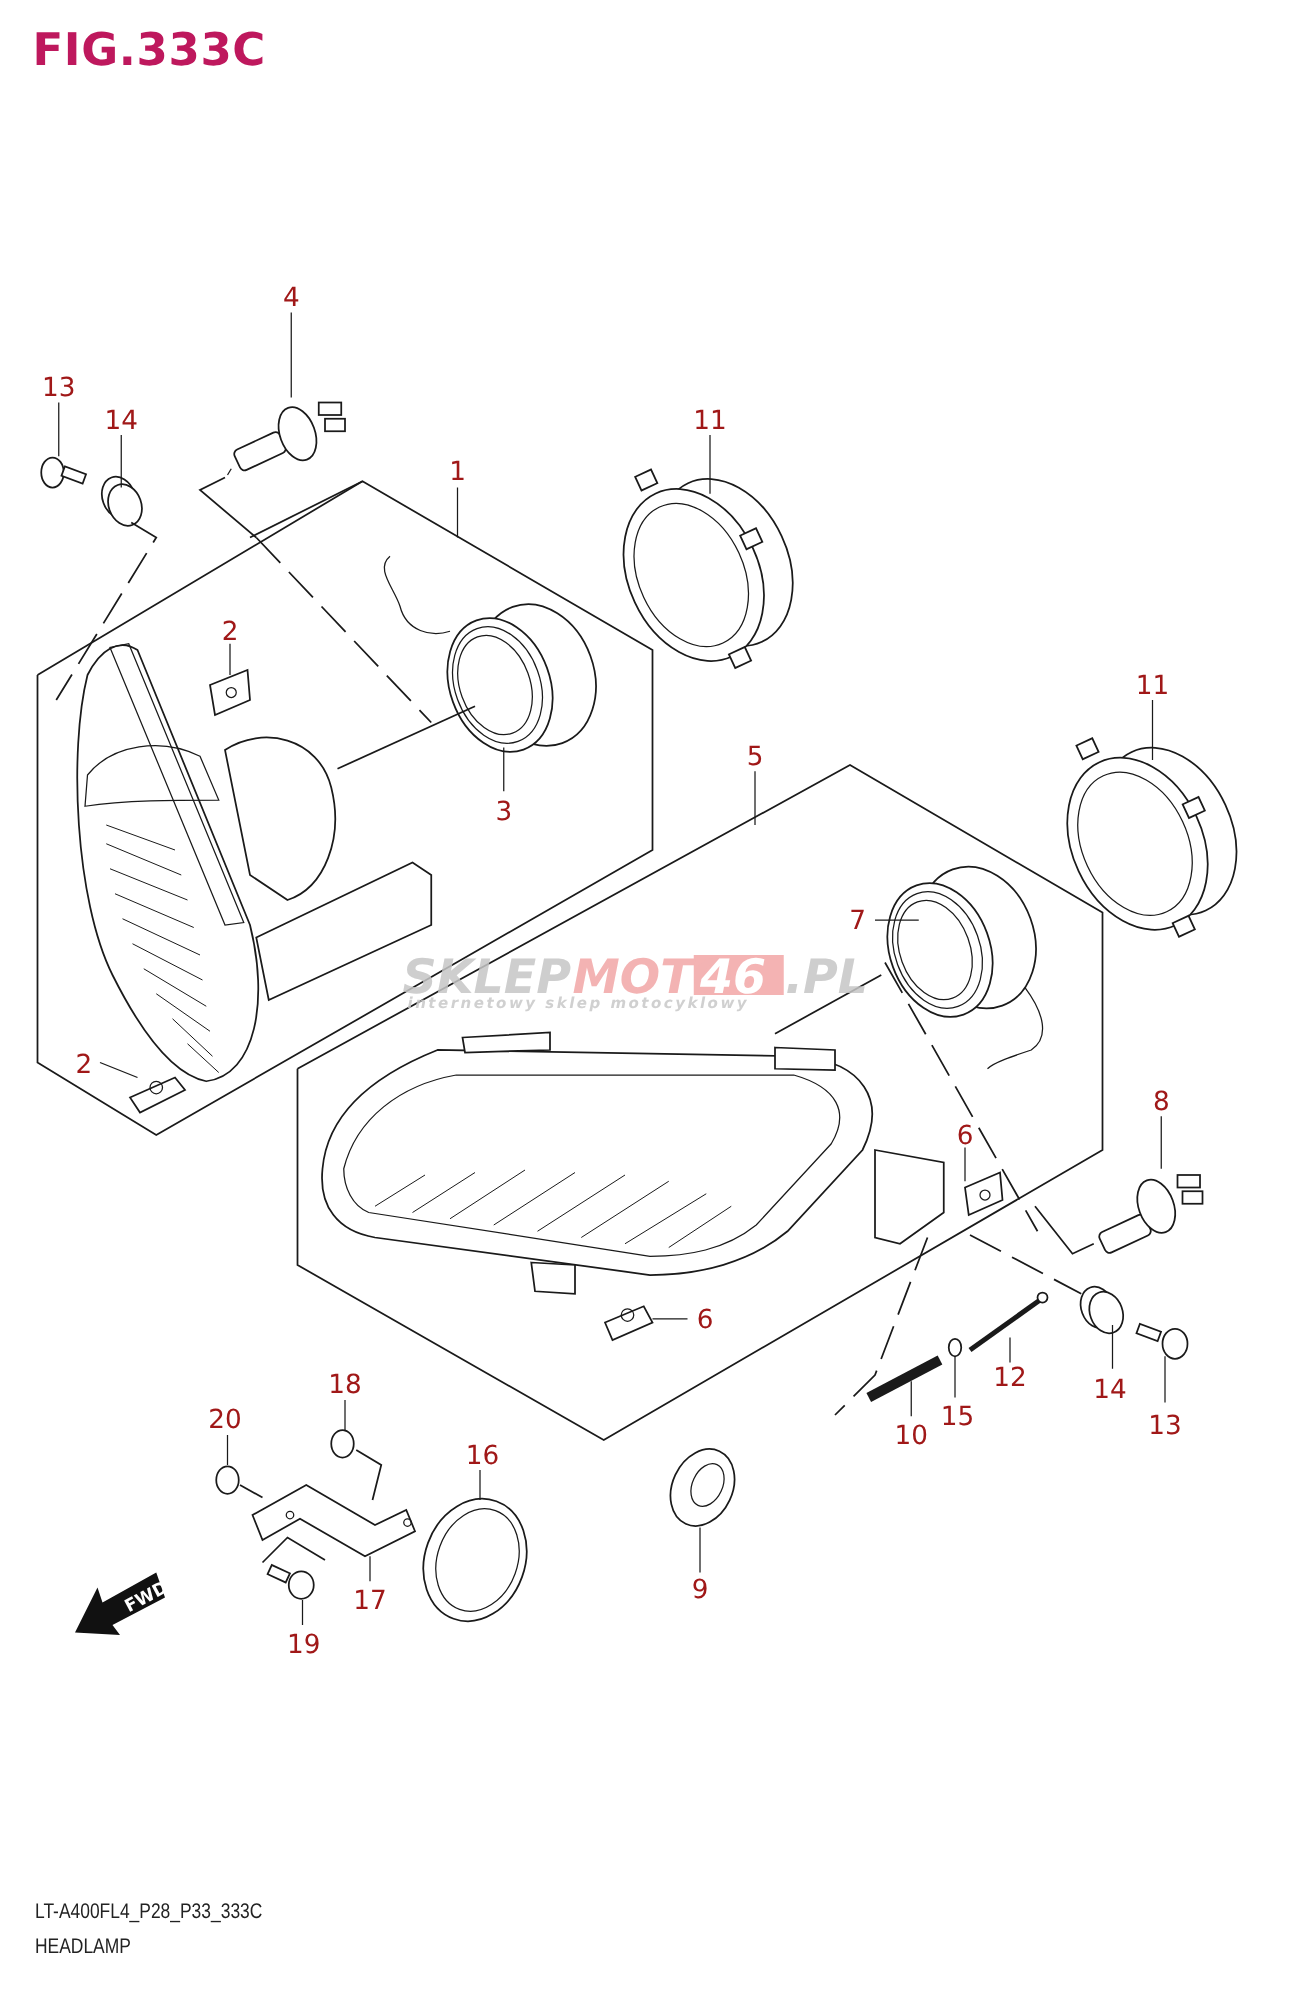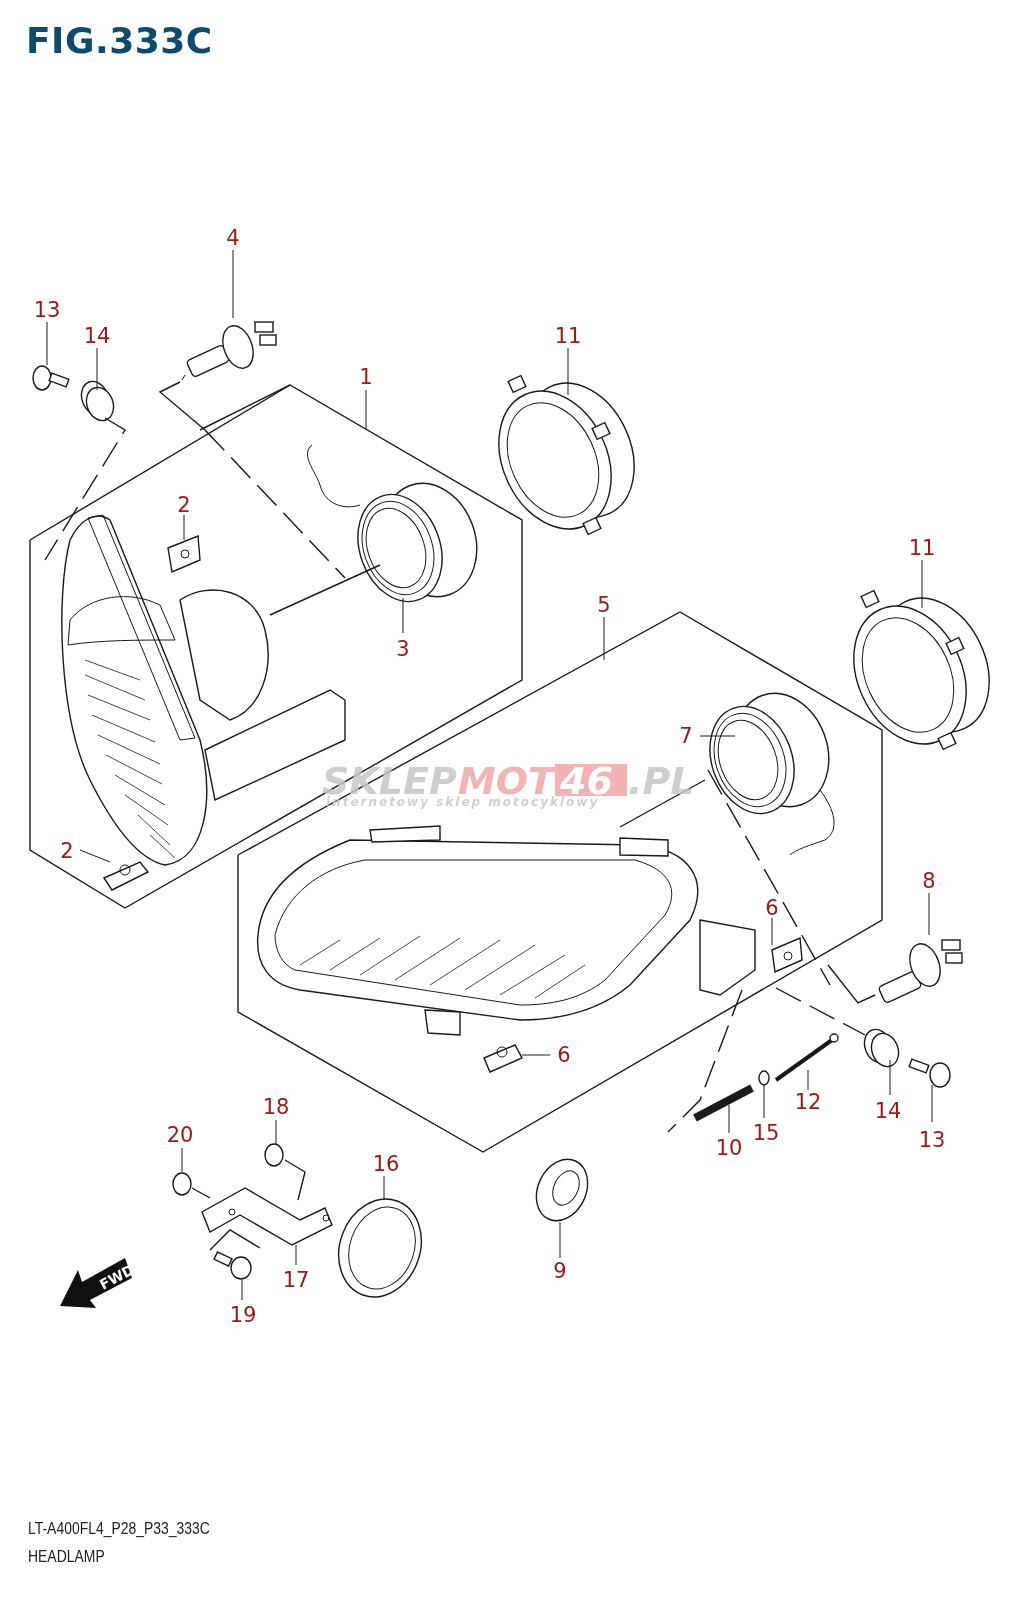--- a/index.html
+++ b/index.html
@@ -1,19 +1,19 @@
 <!DOCTYPE html>
 <html><head>
 <meta charset="utf-8">
 <style>
   html, body { margin: 0; padding: 0; background: #ffffff; }
   body { width: 1032px; height: 1600px; position: relative; overflow: hidden;
          font-family: "DejaVu Sans", sans-serif; }
   .fig-title { position: absolute; left: 26px; top: 20px; font-size: 36px; font-weight: bold;
-               color: #0c4a6e; letter-spacing: 0.5px; font-family: "DejaVu Sans", sans-serif; }
+               color: #be185d; letter-spacing: 0.5px; font-family: "DejaVu Sans", sans-serif; }
   .footer { position: absolute; left: 28px; font-size: 17px; color: #222;
             font-family: "Liberation Sans", sans-serif; transform: scaleX(0.82); transform-origin: left top; }
   #footer-code { top: 1519px; }
   #footer-name { top: 1547px; }
   svg#diagram { position: absolute; left: 0; top: 0; }
   .ln { fill: none; stroke: #1a1a1a; stroke-width: 1.4; }
   .thin { fill: none; stroke: #1a1a1a; stroke-width: 1; }
   .dash { fill: none; stroke: #1a1a1a; stroke-width: 1.4; stroke-dasharray: 28 10; }
   .part { fill: #ffffff; stroke: #1a1a1a; stroke-width: 1.4; }
   .hatch { stroke: #1a1a1a; stroke-width: 0.8; }

